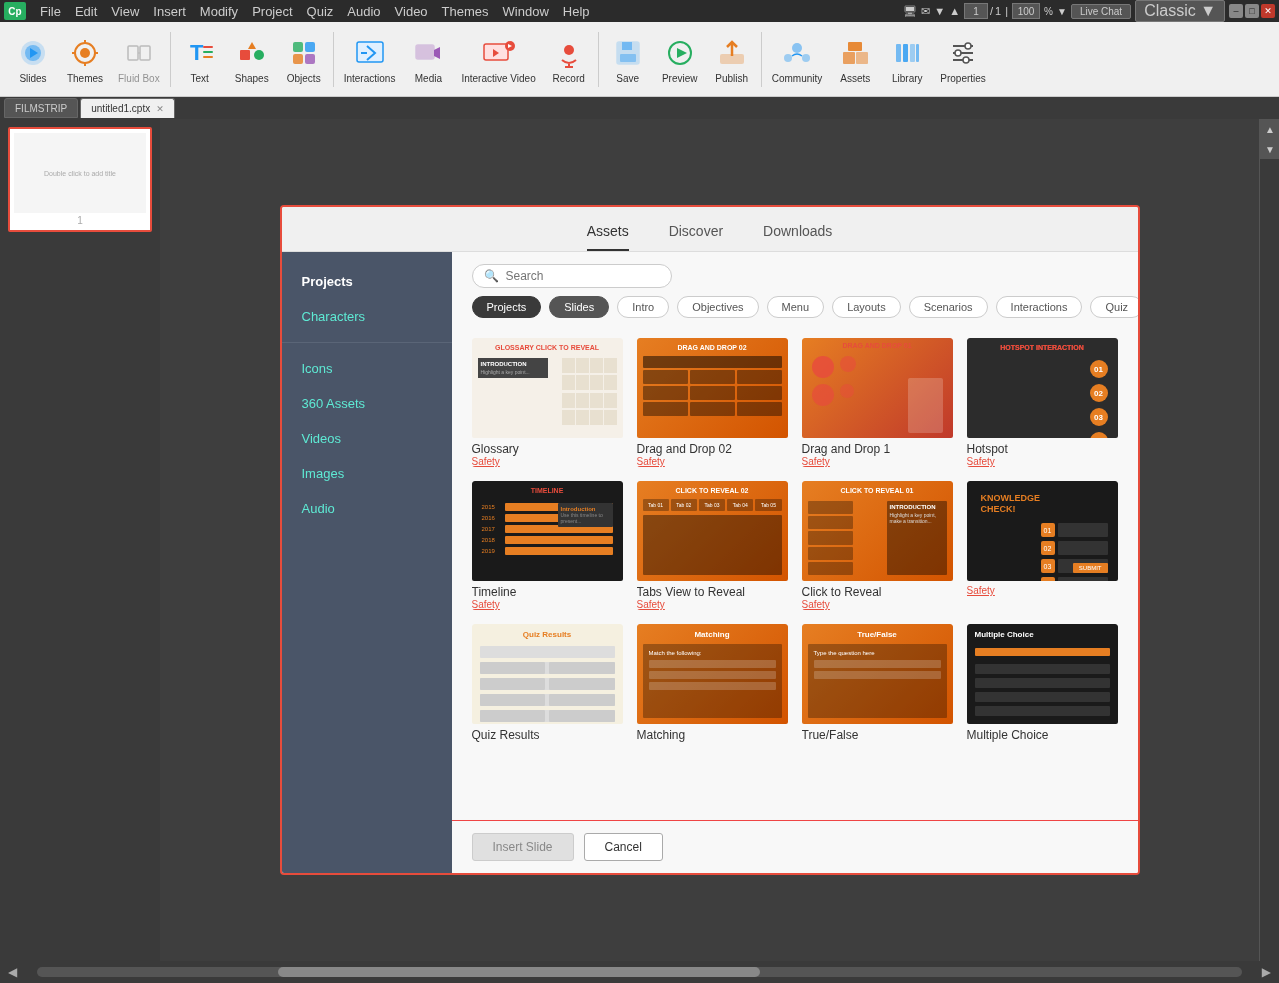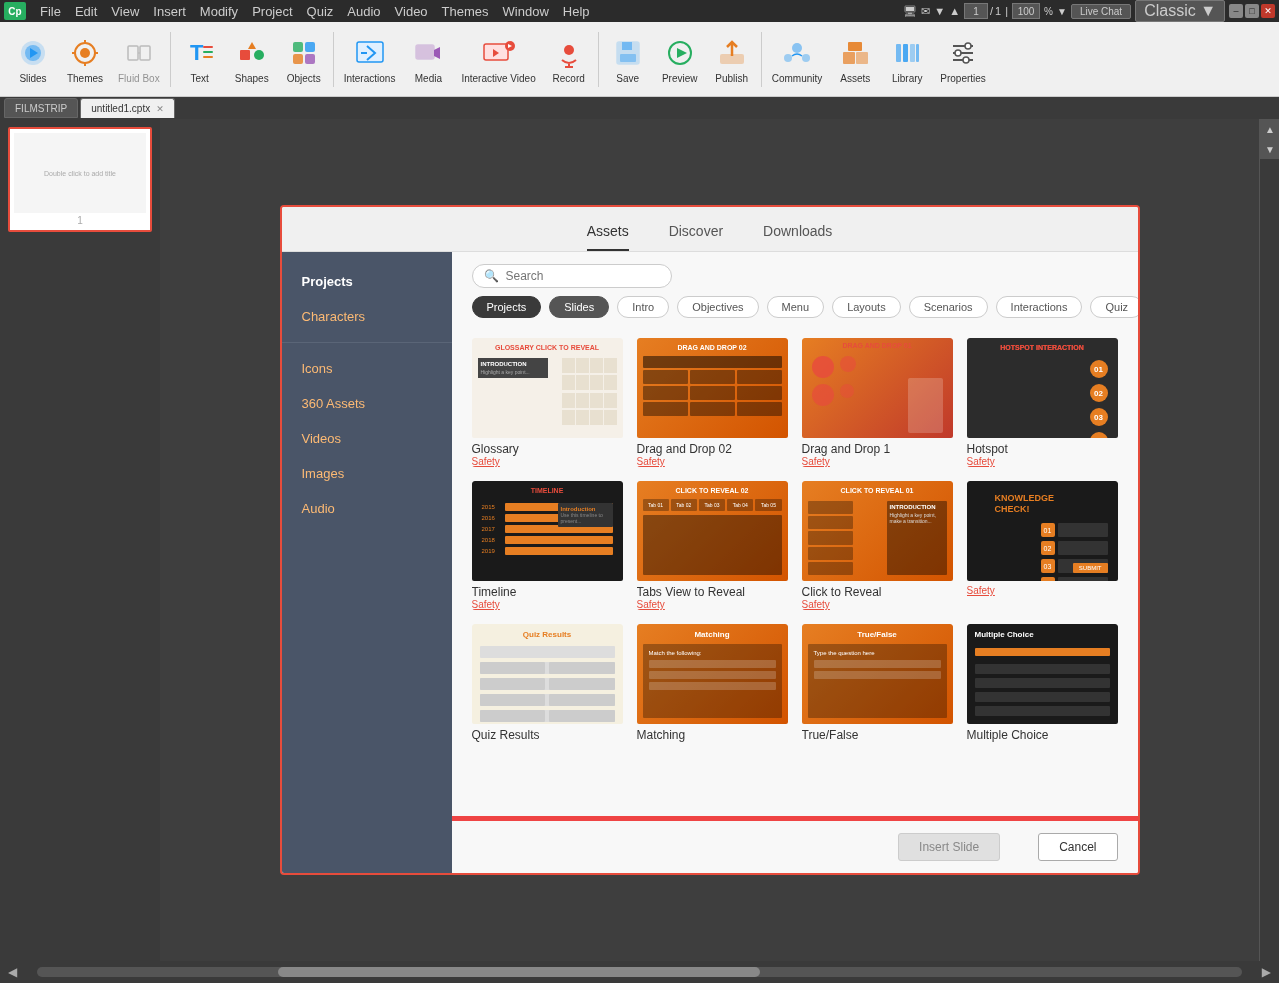--- a/index.html
+++ b/index.html
@@ -490,21 +490,21 @@
     .ctr-text { color: #ddd; font-size: 5px; margin-top: 2px; }
 
     
     .thumb-knowledge {
       background: #1a1a1a;
       position: relative;
     }
     .thumb-knowledge::before {
       content: '';
     }
-    .kc-title { position: absolute; top: 12px; left: 28px; color: #e67e22; font-size: 9px; font-weight: bold; line-height: 1.2; }
+    .kc-title { position: absolute; top: 12px; left: 14px; color: #e67e22; font-size: 9px; font-weight: bold; line-height: 1.2; }
     .kc-rows {
       position: absolute; top: 42px; right: 10px;
       display: flex; flex-direction: column; gap: 4px;
     }
     .kc-row {
       display: flex; align-items: center; gap: 3px;
     }
     .kc-num { width: 14px; height: 14px; background: #e67e22; border-radius: 2px; color: #fff; font-size: 7px; display: flex; align-items: center; justify-content: center; }
     .kc-bar { height: 14px; width: 50px; background: #333; border-radius: 1px; }
     .kc-submit { position: absolute; bottom: 8px; right: 10px; background: #e67e22; color: #fff; font-size: 6px; padding: 2px 6px; border-radius: 1px; }
@@ -568,60 +568,58 @@
     .mc-rows {
       position: absolute; top: 24px; left: 8px; right: 8px;
       display: flex; flex-direction: column; gap: 4px;
     }
     .mc-row { height: 10px; background: #333; border-radius: 1px; }
 
     
     .modal-footer {
       padding: 12px 20px;
       display: flex;
-      justify-content: flex-end;
       gap: 10px;
-      border-top: 5px solid #ef4444;
+      border-top: 1px solid #ef4444;
       background: #f8f8f8;
     }
     .btn-insert {
       padding: 6px 20px;
       background: #e0e0e0;
       border: 1px solid #ccc;
       border-radius: 3px;
       font-size: 12px;
       color: #888;
       cursor: not-allowed;
     }
     .btn-cancel {
       padding: 6px 20px;
       background: white;
       border: 1px solid #aaa;
       border-radius: 3px;
       font-size: 12px;
       color: #333;
       cursor: pointer;
-      margin-left: 28px;
     }
 
     
     .modal-grid-container::-webkit-scrollbar { width: 8px; }
     .modal-grid-container::-webkit-scrollbar-track { background: #f0f0f0; }
     .modal-grid-container::-webkit-scrollbar-thumb { background: #bbb; border-radius: 4px; }
 
     
     .modal-left-nav {
       width: 170px;
       background: #4a5568;
       flex-shrink: 0;
       padding: 12px 0;
     }
     .nav-item {
       padding: 10px 20px;
-      color: #fdba74;
+      color: #5eead4;
       font-size: 13px;
       cursor: pointer;
     }
     .nav-item.active { color: #fff; font-weight: bold; }
     .nav-separator { height: 1px; background: #5a6577; margin: 8px 0; }
 
     
     .modal-body {
       display: flex;
       flex: 1;

